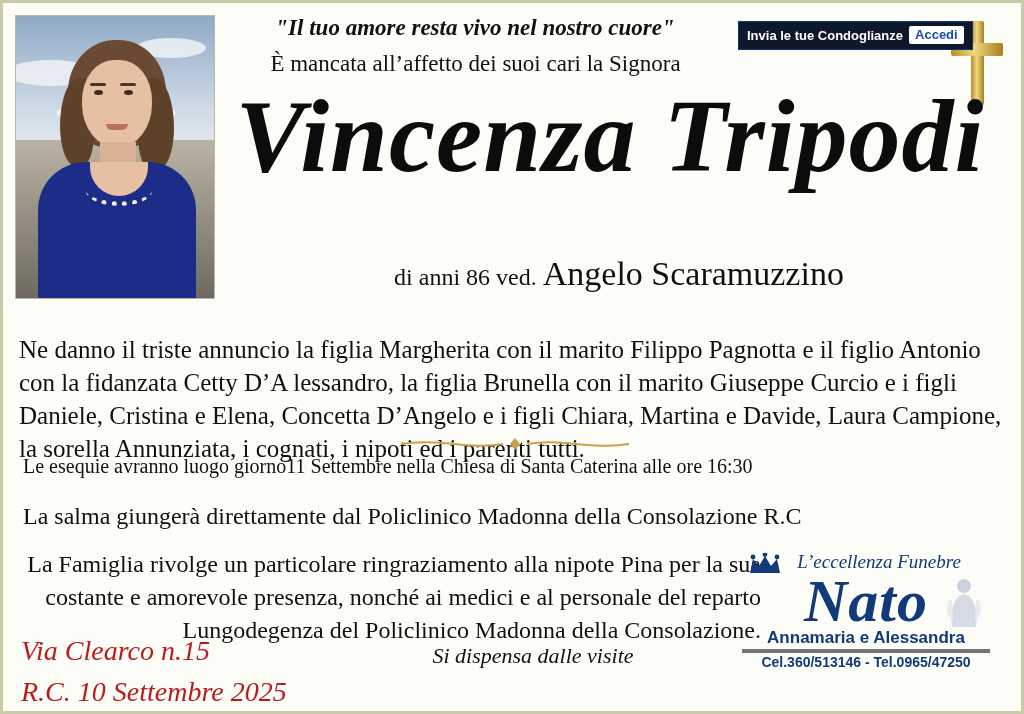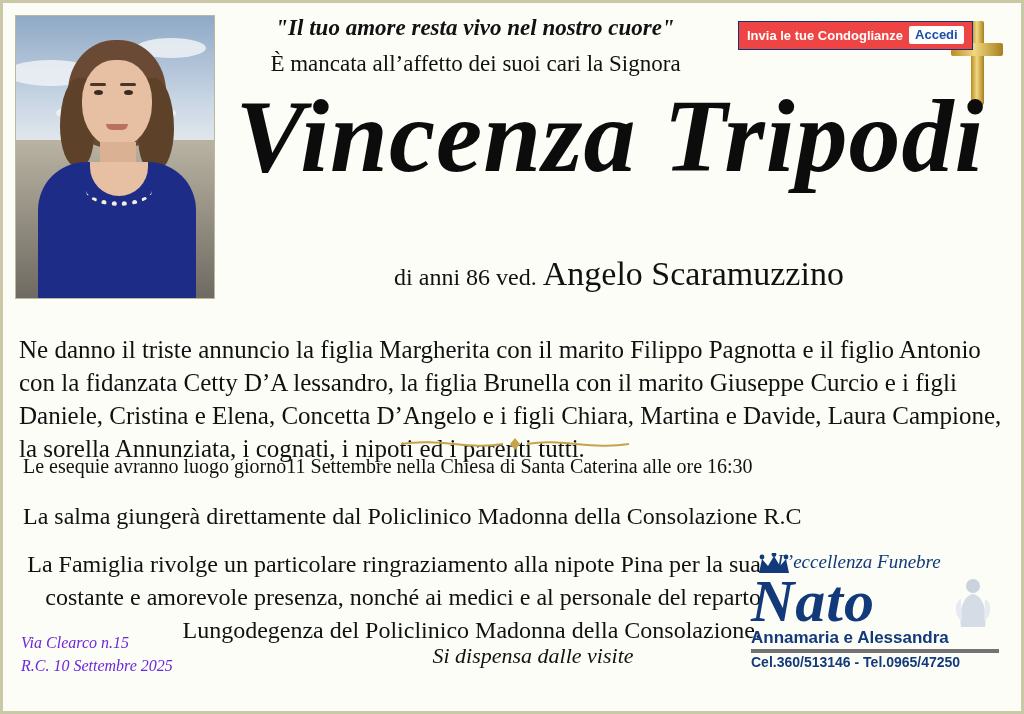--- a/index.html
+++ b/index.html
@@ -84,21 +84,21 @@
   #cross .v, #cross .h {
     position:absolute; background: linear-gradient(90deg,#b98c24,#f0d880 45%,#a87f1d);
     border-radius:2px;
   }
   #cross .v { left:24px; top:0; width:13px; height:84px; }
   #cross .h { left:4px; top:22px; width:52px; height:13px; }
 
   
   #login-badge {
     position:absolute; left:735px; top:18px;
-    background:#ef4444; color:#fff;
+    background:#0f172a; color:#fff;
     font-family:"Liberation Sans", sans-serif;
     font-size:13px; font-weight:bold;
     padding:4px 8px 5px 8px;
     display:flex; align-items:center; gap:6px;
     border:1px solid #0d357a;
     white-space:nowrap;
   }
   #login-badge .btn {
     background:#ffffff; color:#1c4fa3;
     padding:1px 6px 2px; border-radius:2px;
@@ -160,31 +160,32 @@
     font-size:24px; color:#111;
   }
 
   #thanks {
     position:absolute; left:18px; top:545px; width:740px;
     font-size:24px; line-height:1.38; color:#111;text-align:right;
   }
 
   #address {
     position:absolute; left:18px; top:628px; width:330px;
-    font-size:16px; font-style:italic; line-height:1.45; color:#6d28d9;
+    font-size:28px; font-style:italic; line-height:1.45; color:#b91c1c;
   }
   #dispensa {
     position:absolute; left:340px; top:640px; width:380px;
     text-align:center;
     font-size:22px; font-style:italic; color:#111;
   }
 
   
   #logo {
-    position:absolute; right:22px; bottom:10px; width:248px; height:150px;
+    position:absolute; right:31px; bottom:10px; width:248px; height:150px;
+    text-align:center;
   }
   #logo .excellence {
     font-size:19px; font-style:italic; color:#123a7a;
     margin-left:26px;
   }
   #logo .crown {
     position:absolute; left:6px; top:2px; width:34px; height:22px;
   }
   #logo .brand {
     font-family:"Liberation Serif", serif;

